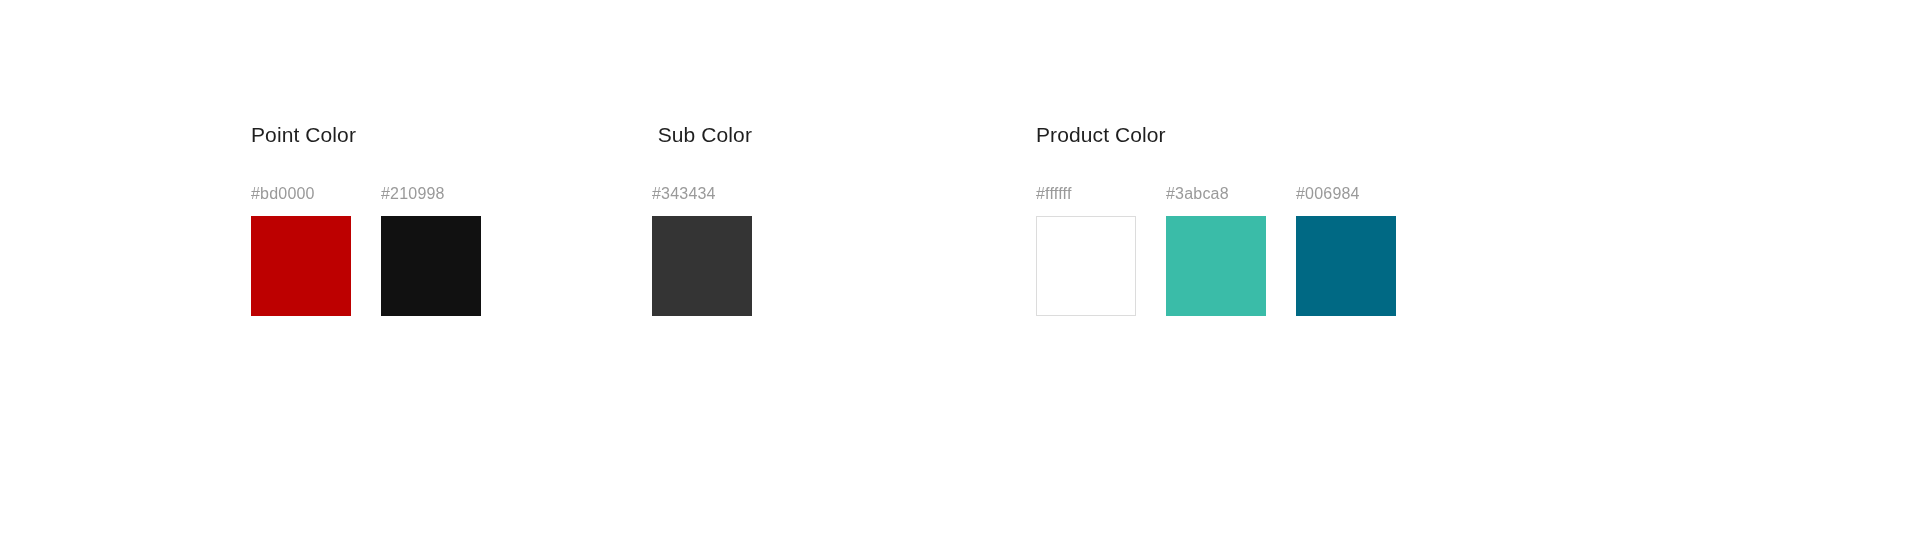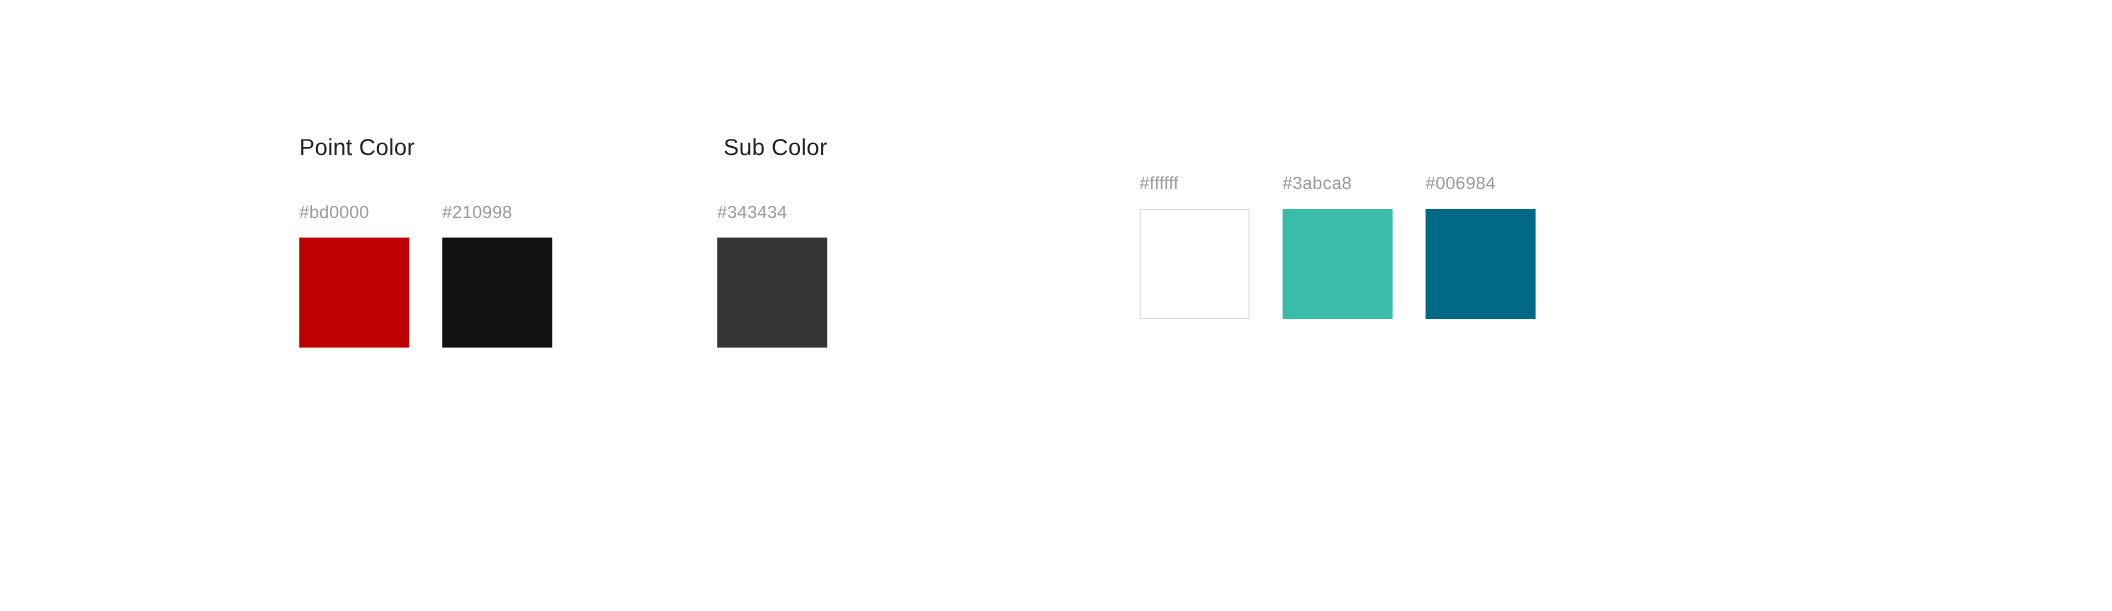--- a/index.html
+++ b/index.html
@@ -73,21 +73,21 @@
     width: 98px;
     height: 98px;
     border: 1px solid #dcdcdc;
   }
 </style>
 </head>
 <body>
 
 <div class="palette-board">
 
-  <section class="color-group" style="left:272px;">
+  <section class="color-group" style="left:251px;">
     <h2 class="group-title">Point Color</h2>
     <div class="swatch-row">
 
       <div class="swatch-item">
         <span class="swatch-hex">#bd0000</span>
         <span class="swatch-chip" style="background-color: rgb(189, 0, 0);"></span>
       </div>
 
       <div class="swatch-item">
         <span class="swatch-hex">#210998</span>
@@ -104,20 +104,21 @@
 
       <div class="swatch-item">
         <span class="swatch-hex">#343434</span>
         <span class="swatch-chip" style="background-color: rgb(52, 52, 52);"></span>
       </div>
 
     </div>
   </section>
 
   <section class="color-group" style="left:1036px;">
+    <h2 class="group-title">Product Color</h2>
     <div class="swatch-row">
 
       <div class="swatch-item">
         <span class="swatch-hex">#ffffff</span>
         <span class="swatch-chip bordered" style="background-color: rgb(255, 255, 255);"></span>
       </div>
 
 
 
       <div class="swatch-item">

